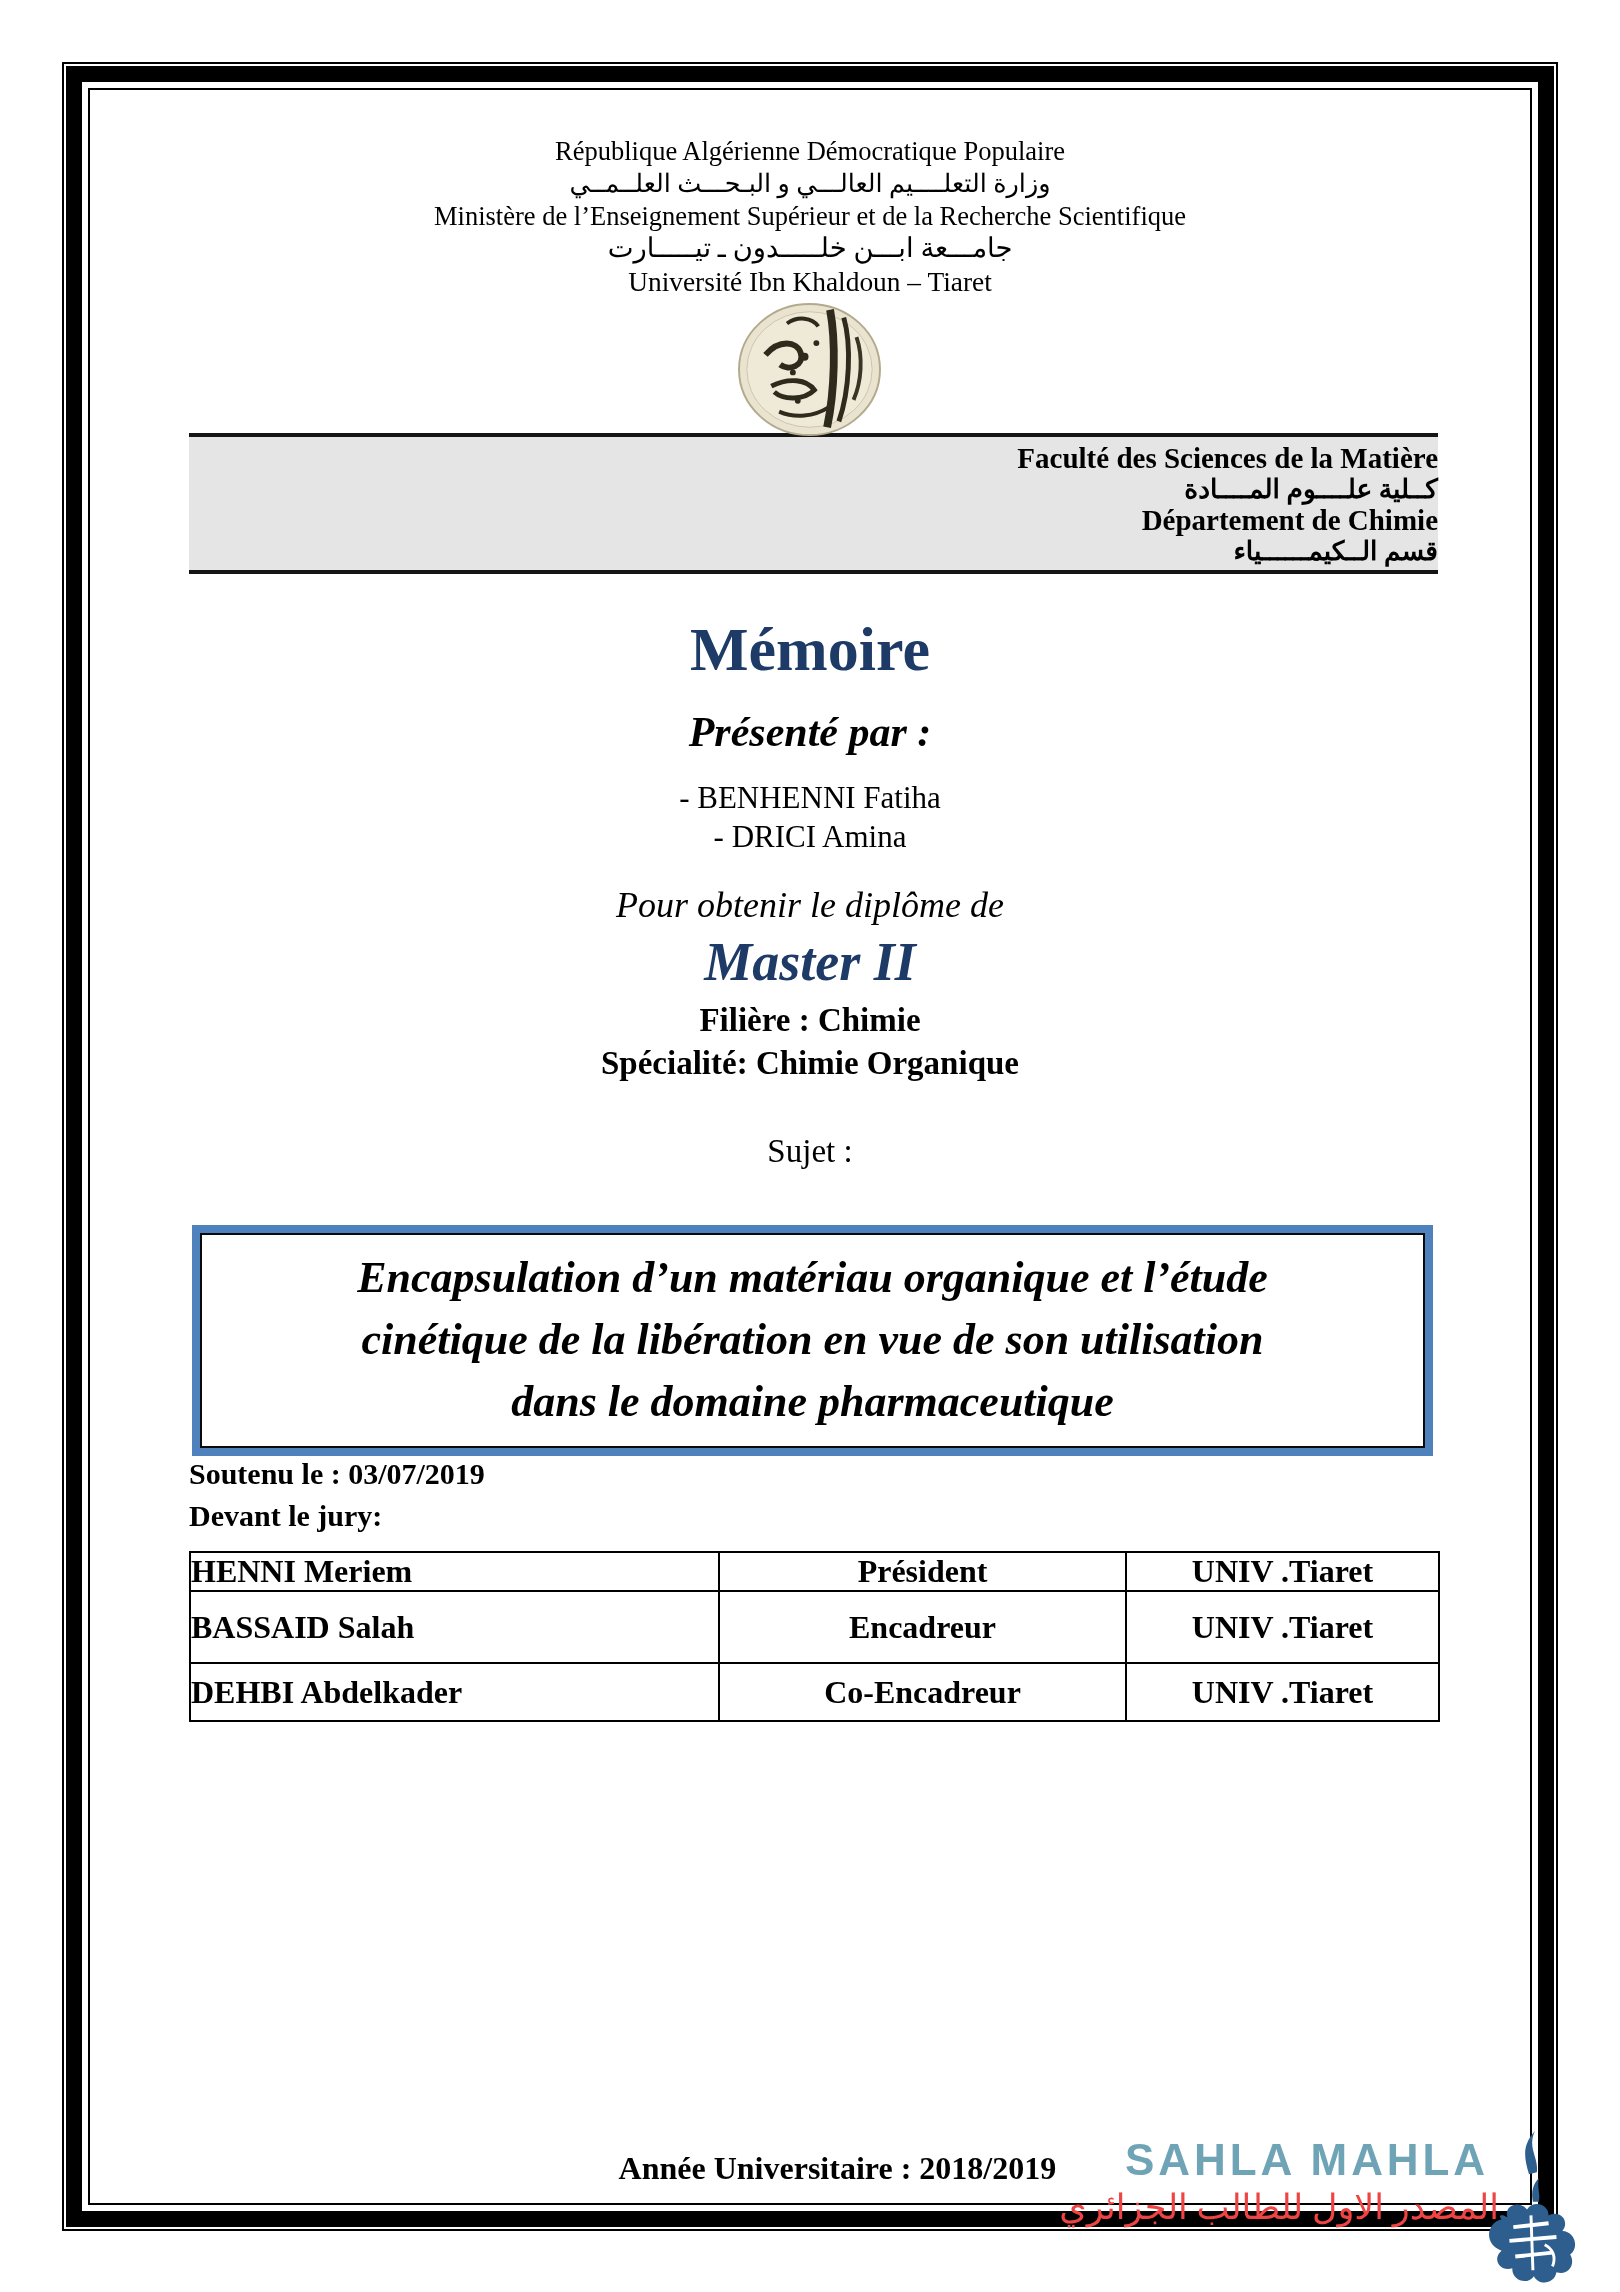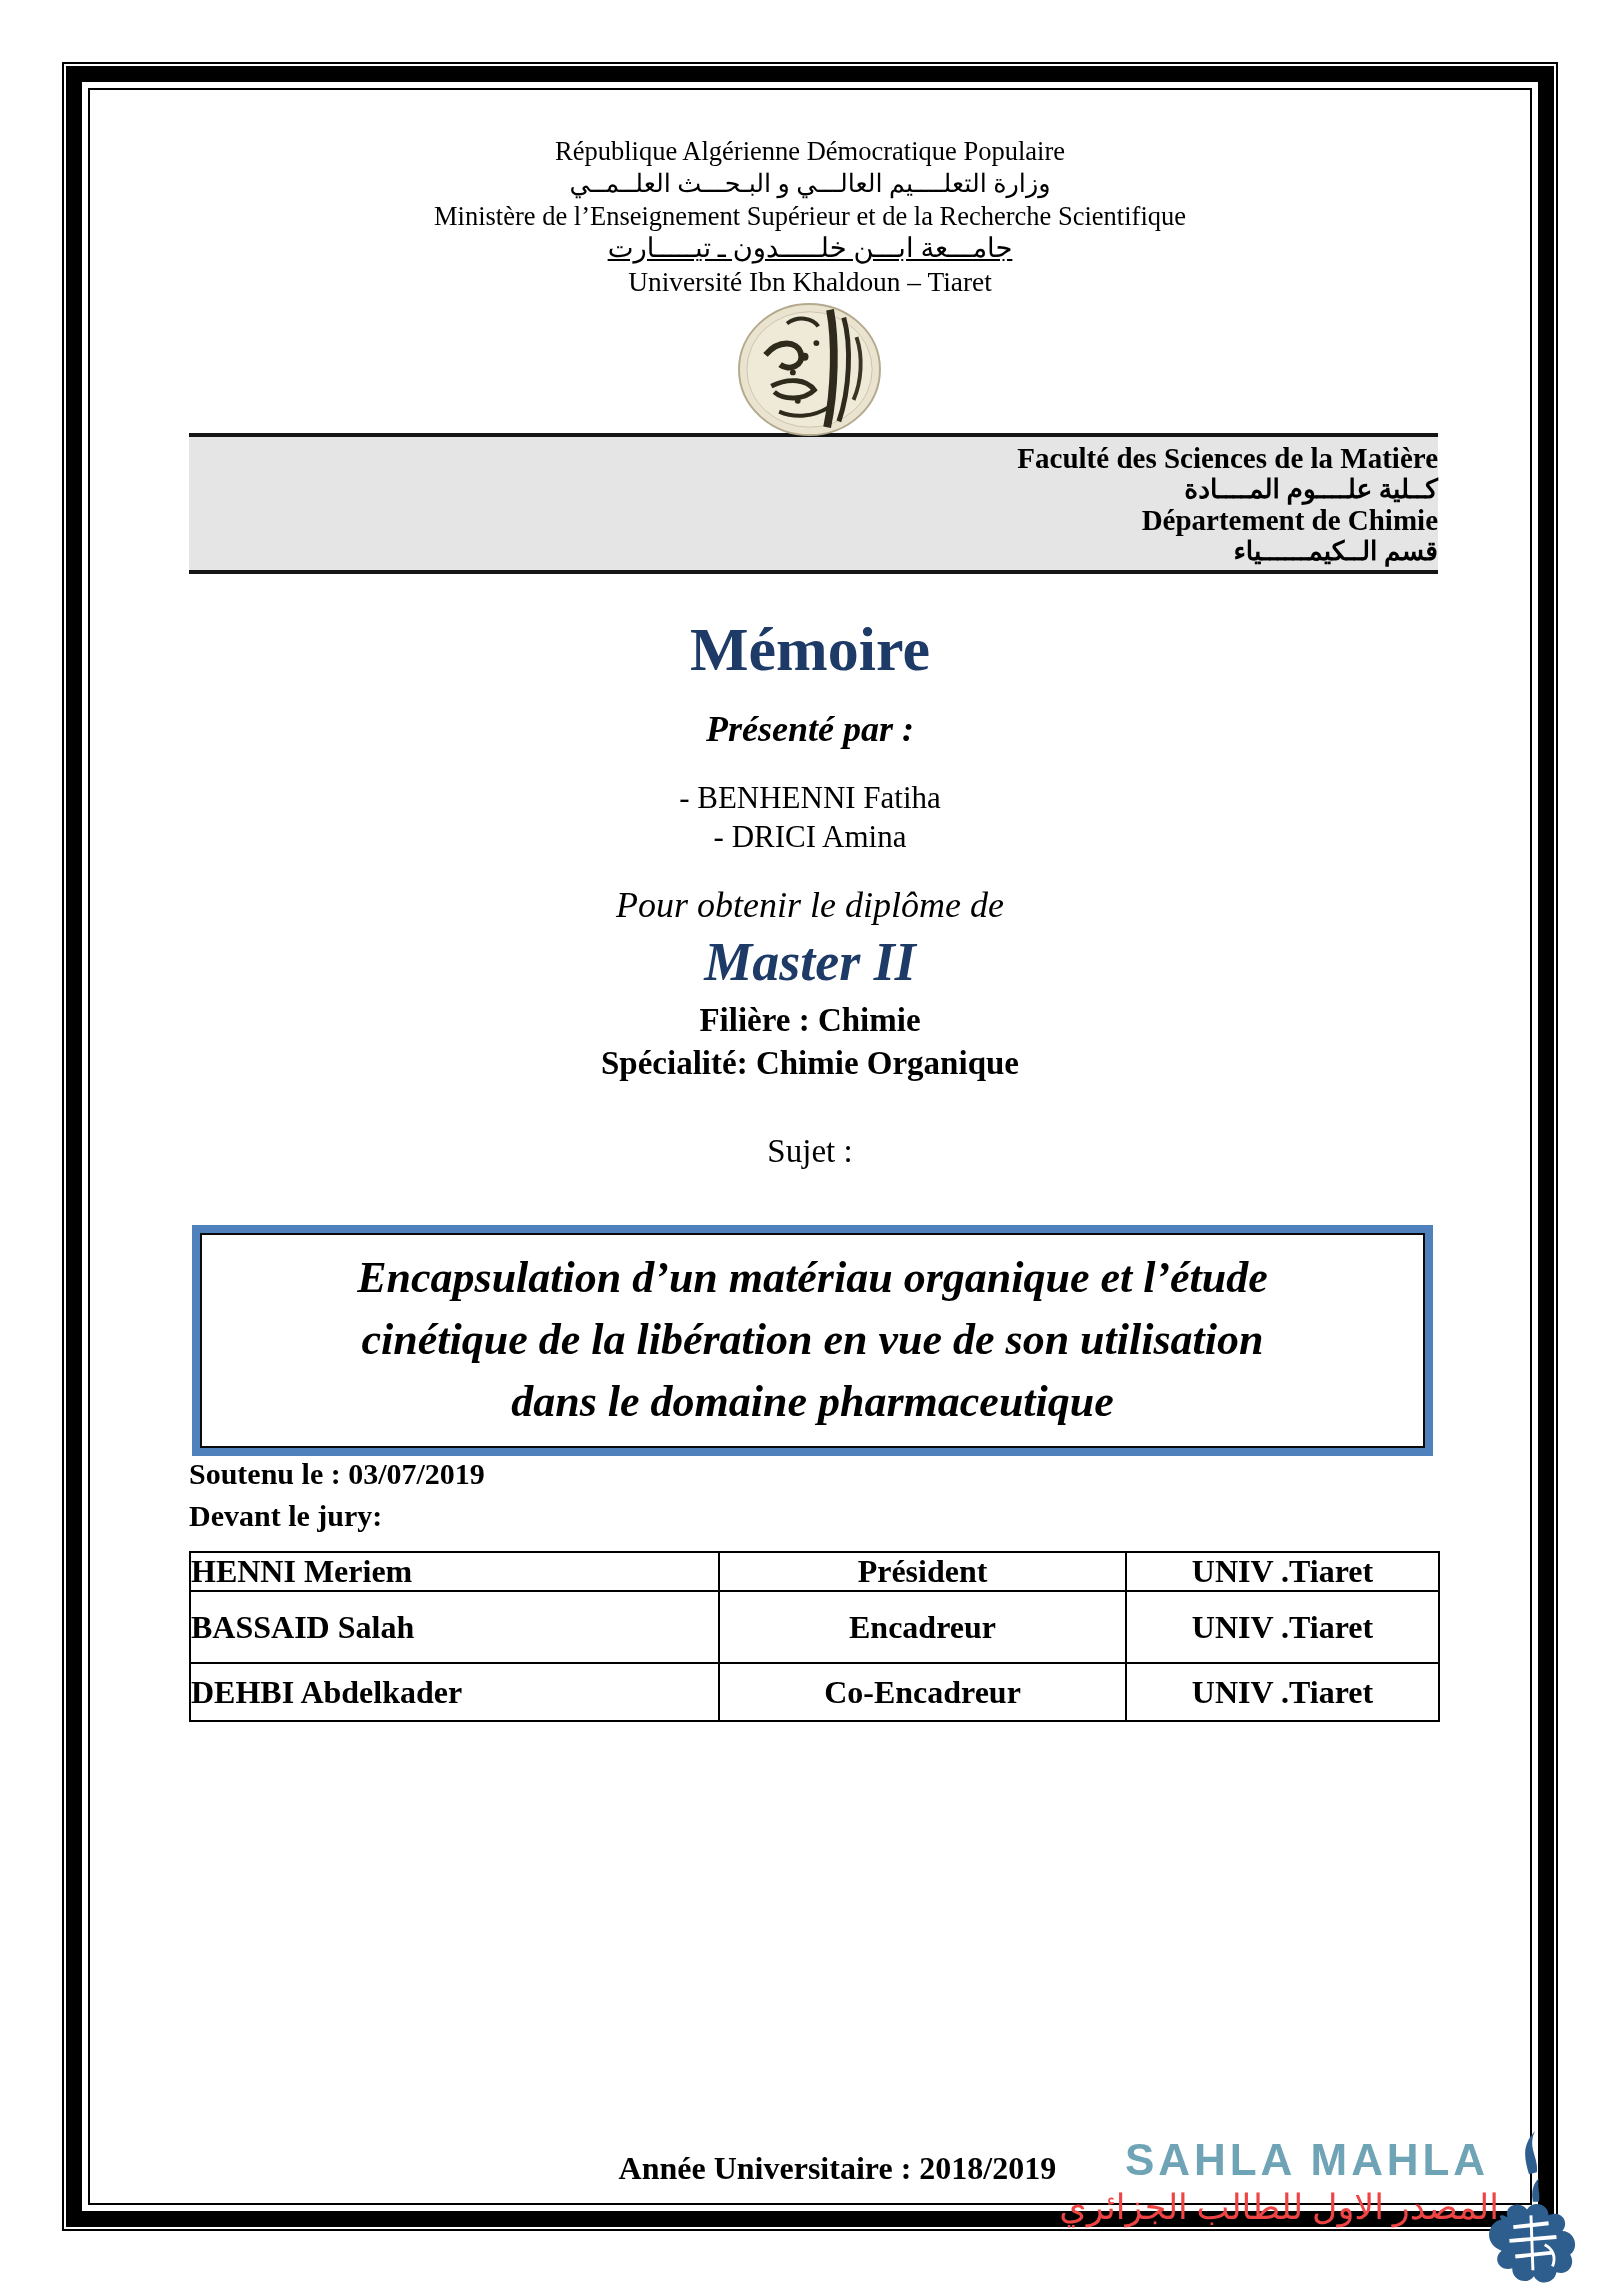--- a/index.html
+++ b/index.html
@@ -15,40 +15,40 @@
   .frame-a{position:absolute;inset:62px;border:2px solid #000;}
   .frame-b{position:absolute;inset:66px;border:16.7px solid #000;}
   .frame-c{position:absolute;inset:88px;border:2.9px solid #000;}
 
   .abs{position:absolute;left:0;width:100%;text-align:center;}
 
   
   .hdr-fr1{top:135px;font-size:26.5px;line-height:32px;}
   .hdr-ar1{top:168px;font-size:25.5px;line-height:32px;direction:rtl;}
   .hdr-fr2{top:200px;font-size:26.5px;line-height:33px;}
-  .hdr-ar2{top:231px;font-size:27.4px;line-height:34px;direction:rtl;text-decoration:underline;}
+  .hdr-ar2{top:231px;font-size:27.4px;line-height:34px;direction:rtl;}
   .hdr-fr3{top:266px;font-size:27.4px;line-height:33px;}
 
   .seal{position:absolute;left:736px;top:300px;z-index:5;}
 
   
   .band{
     position:absolute;left:189px;top:433px;width:1249px;
     background:#e5e5e5;
     border-top:4.9px solid #151515;border-bottom:4.9px solid #151515;
     box-sizing:border-box;
     padding:4.9px 0 3.9px 0;
     text-align:right;z-index:2;
   }
   .band .fr{font-weight:bold;font-size:29px;line-height:33px;}
   .band .ar{font-weight:bold;font-size:26.5px;line-height:29px;direction:rtl;}
 
   
   .memoire{top:614px;font-size:62px;font-weight:bold;color:#1e3a66;}
-  .presente{top:708px;font-size:36px;font-weight:bold;font-style:italic;}
+  .presente{top:708px;font-size:42px;font-weight:bold;font-style:italic;}
   .author-0{top:778px;font-size:31px;line-height:39px;}
   .author-1{top:817px;font-size:31px;line-height:39px;}
   .pour{top:884px;font-size:36px;font-style:italic;}
   .master{top:931px;font-size:54px;font-weight:bold;font-style:italic;color:#1e3a66;}
   .filiere{top:1002px;font-size:33px;font-weight:bold;}
   .specialite{top:1045px;font-size:33px;font-weight:bold;}
   .sujet{top:1133px;font-size:33px;font-weight:normal;}
 
   
   .subject-box{

